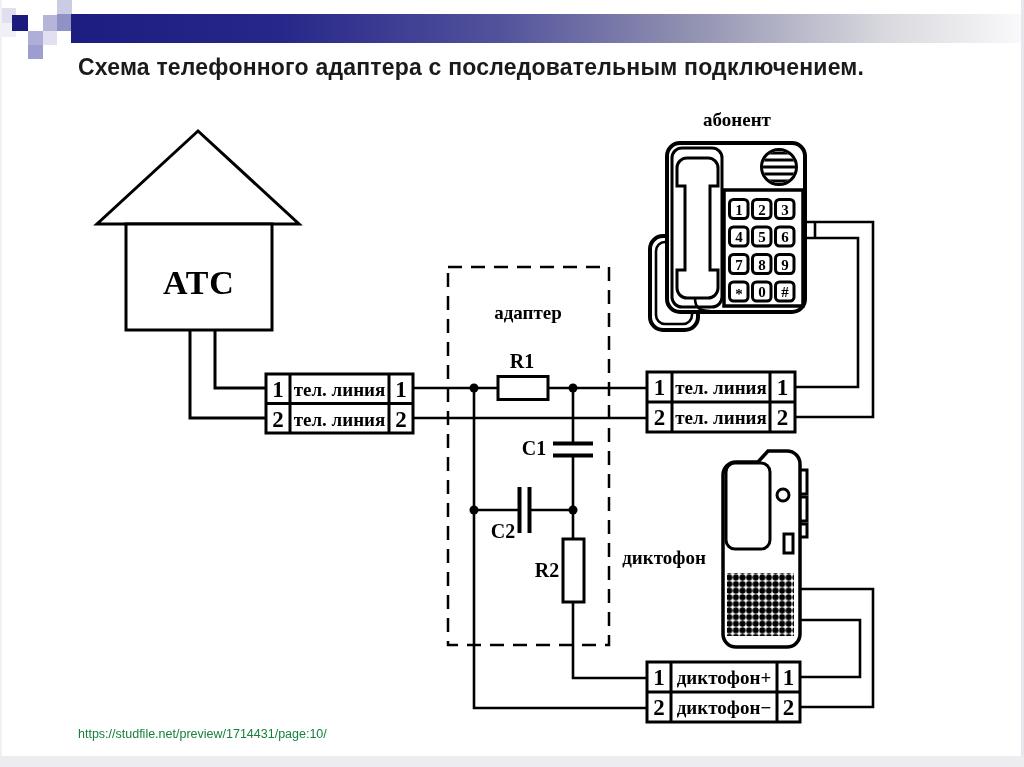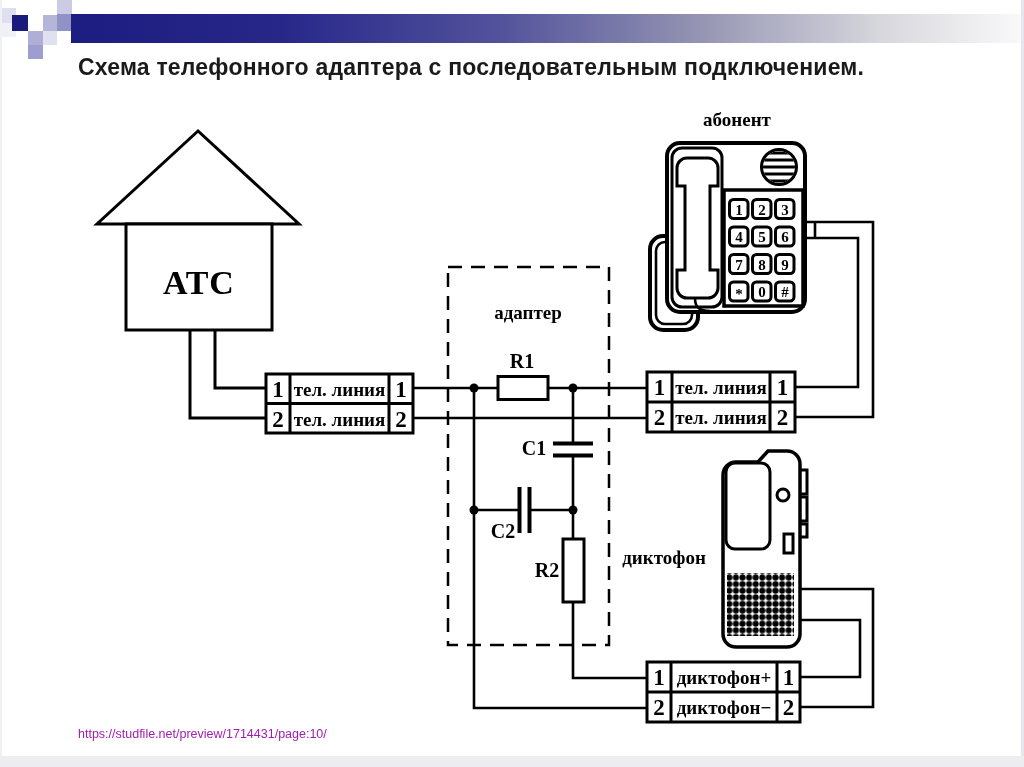--- a/index.html
+++ b/index.html
@@ -18,21 +18,21 @@
   .sq-a{left:57px;top:0;width:15px;height:14px;background:#cbcbe4;}
   .sq-b{left:43px;top:15px;width:14px;height:16px;background:#b5b5da;}
   .sq-c{left:57px;top:14px;width:15px;height:17px;background:#9091c4;}
   .sq-d{left:28px;top:31px;width:15px;height:14px;background:#aeaed6;}
   .sq-e{left:43px;top:31px;width:14px;height:14px;background:#e0e0f0;}
   .sq-f{left:28px;top:45px;width:15px;height:14px;background:#9d9dcf;}
 
   .title{position:absolute;left:78px;top:54px;width:920px;
          font-size:23px;font-weight:bold;color:#1a1a1a;letter-spacing:0.2px;}
 
-  .url-caption{position:absolute;left:78px;top:727px;font-size:12.5px;color:#a21caf;}
+  .url-caption{position:absolute;left:78px;top:727px;font-size:12.5px;color:#15803d;}
 
   .edge-right{position:absolute;right:0;top:0;bottom:0;width:3px;background:#e6e6ec;}
   .edge-left{position:absolute;left:0;top:0;bottom:0;width:2px;background:#f1f1f5;}
   .edge-bottom{position:absolute;left:0;right:0;bottom:0;height:11px;background:#ececf1;}
 
   svg{position:absolute;left:0;top:0;}
   svg text{font-family:"Liberation Serif","DejaVu Serif",serif;font-weight:bold;
            fill:#000;text-anchor:middle;dominant-baseline:central;}
   .t-atc{font-size:34px;letter-spacing:1px;}
   .t-big{font-size:19px;}

